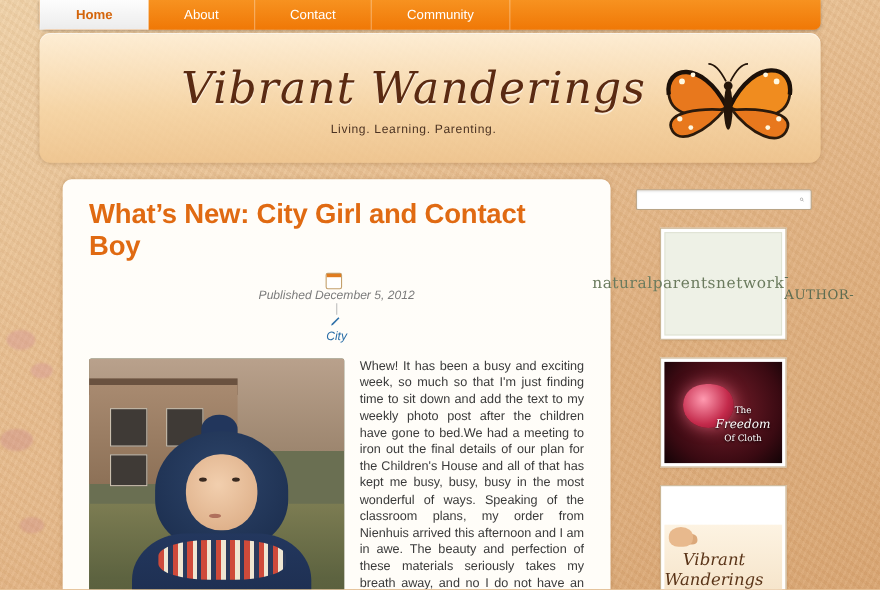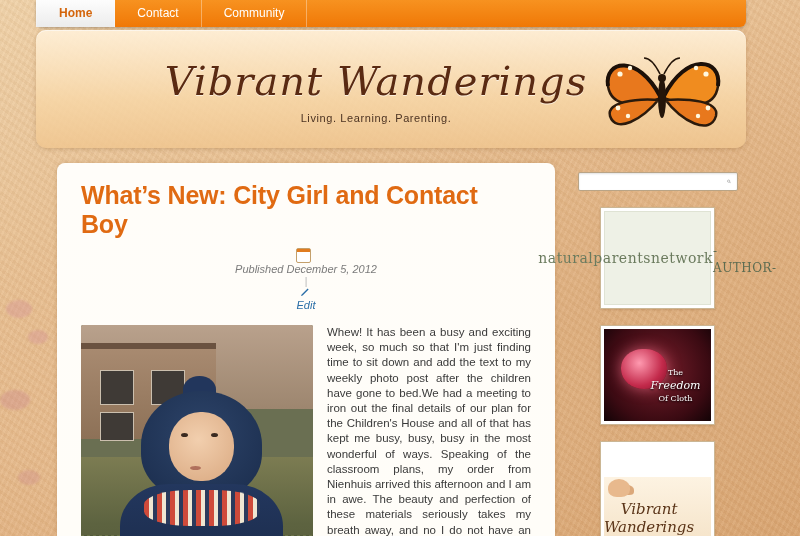--- a/index.html
+++ b/index.html
@@ -53,21 +53,21 @@
     border-bottom-right-radius: 6px;
     box-shadow: 0 1px 3px rgba(0,0,0,0.25);
     display: flex;
     align-items: stretch;
     z-index: 5;
   }
   .navitem {
     color: #fff;
     font-size: 12px;
     line-height: 27px;
-    padding: 0 22px;
+    padding: 0 32px;
     text-decoration: none;
     border-right: 1px solid rgba(255,255,255,0.35);
     white-space: nowrap;
   }
   .navitem:first-child { border-left: 1px solid rgba(255,255,255,0.18); }
   .navitem.active {
     background: linear-gradient(#fdfdfd, #ececec);
     color: #d4650b;
     font-weight: bold;
   }
@@ -324,20 +324,21 @@
 
 <div id="page">
 
   <div class="flower" style="left:6px;  top:300px; width:26px; height:18px;"></div>
   <div class="flower" style="left:28px; top:330px; width:20px; height:14px;"></div>
   <div class="flower" style="left:0px;  top:390px; width:30px; height:20px; background:rgba(206,140,140,0.4);"></div>
   <div class="flower" style="left:18px; top:470px; width:22px; height:15px; background:rgba(206,140,140,0.35);"></div>
 
   <nav id="topnav">
     <a class="navitem active" href="#">Home</a>
+    <a class="navitem" href="#">About</a>
     <a class="navitem" href="#">Contact</a>
     <a class="navitem" href="#">Community</a>
   </nav>
 
   <header id="header">
     <div id="site-title">Vibrant Wanderings</div>
     <div id="site-tagline">Living.  Learning.  Parenting.</div>
 
     <svg id="butterfly" viewBox="0 0 130 96">
       <g>
@@ -370,21 +371,21 @@
 
     <div id="post-meta">
       <span class="cal"></span>
       <span>Published December 5, 2012</span>
       <span class="sep">|</span>
       <span class="pencil">
         <svg width="10" height="10" viewBox="0 0 10 10">
             <path d="M1 9 L2.6 8.4 L8.6 2.4 L7.6 1.4 L1.6 7.4 Z" fill="#2c6fa8"></path>
           </svg>
       </span>
-      <a class="edit-link" href="#">Edit</a>
+      <a class="edit-link" href="#">City</a>
     </div>
 
     <div id="post-body">
       <div id="post-photo">
         <div class="ph-sky"></div>
         <div class="ph-roof"></div>
         <div class="ph-house"></div>
         <div class="ph-win" style="left:8%; top:15%; width:14%; height:11%;"></div>
         <div class="ph-win" style="left:30%; top:15%; width:14%; height:11%;"></div>
         <div class="ph-win" style="left:8%; top:29%; width:14%; height:9%;"></div>

